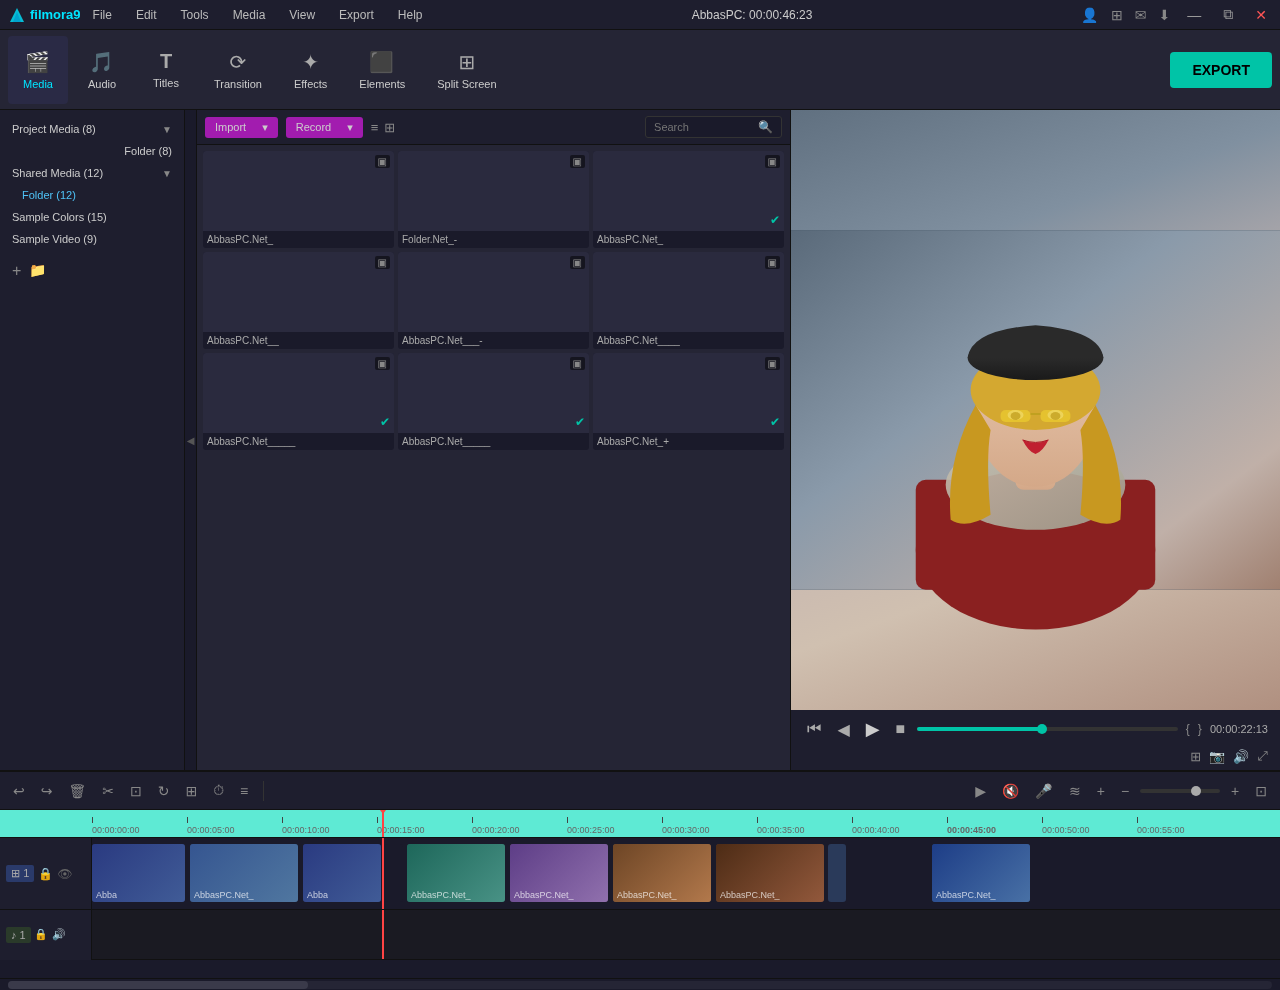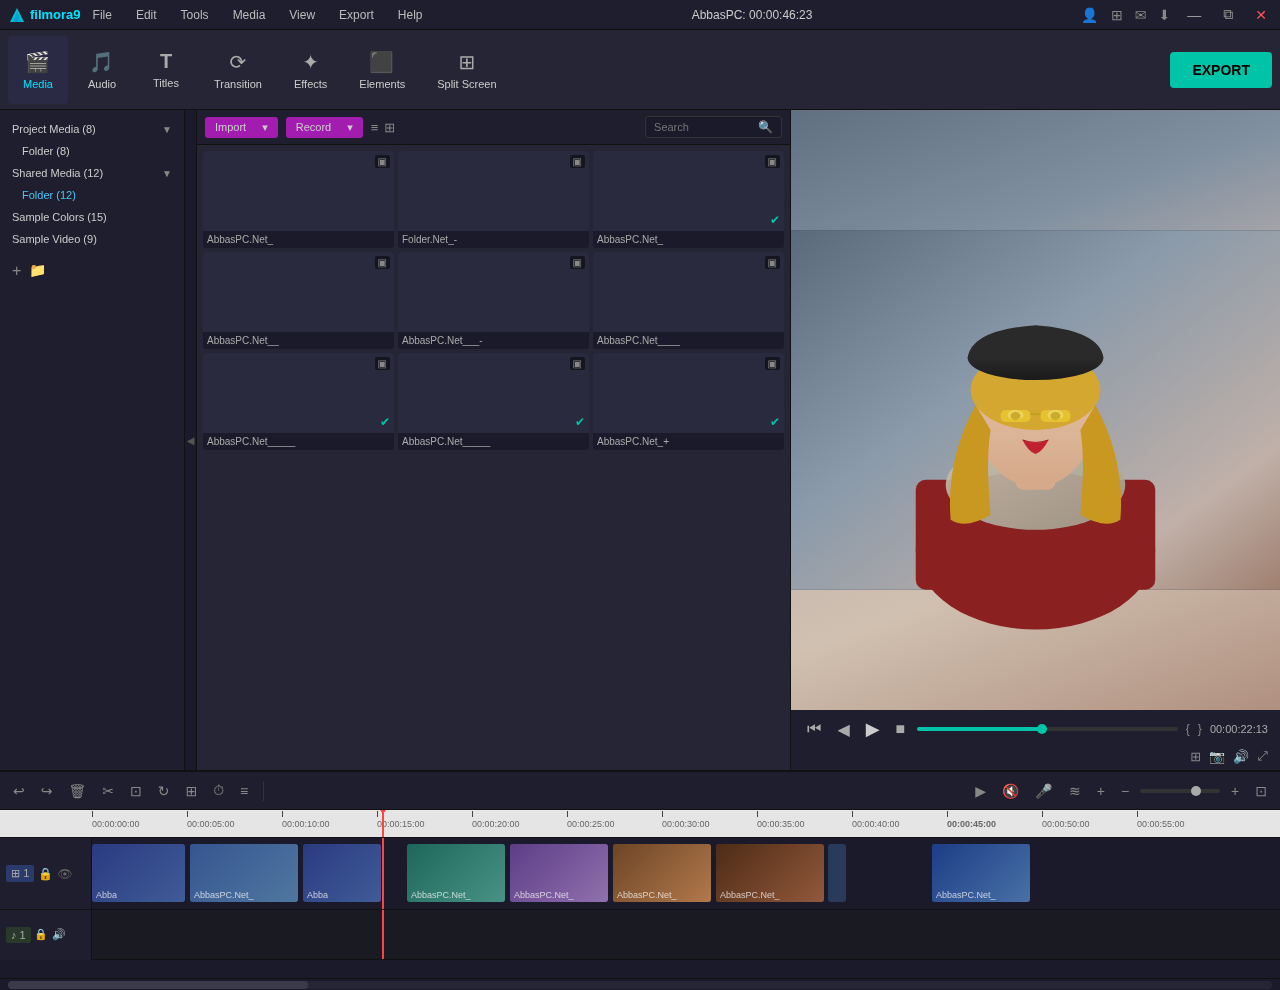--- a/index.html
+++ b/index.html
@@ -332,24 +332,24 @@
       left: 70%;
       transform: translate(-50%, -50%);
       width: 10px;
       height: 10px;
       background: #aaa;
       border-radius: 50%;
     }
 
     #timeline-ruler {
       height: 28px;
-      background: #e5e5e5;
+      background: #5eead4;
       display: flex;
       align-items: flex-end;
-      padding-bottom: 8px;
+      padding-bottom: 2px;
       padding-left: 92px;
       border-bottom: 1px solid #111;
       position: relative;
       overflow: hidden;
     }
     .ruler-mark {
       display: flex;
       flex-direction: column;
       align-items: flex-start;
       font-size: 9px;
@@ -540,21 +540,21 @@
   <button class="export-btn">EXPORT</button>
 </div>
 
 <div id="main">
 
   <div id="sidebar">
     <div class="sidebar-item">
       <span class="name">Project Media (8)</span>
       <span class="arrow">▼</span>
     </div>
-    <div class="sidebar-item" style="padding-left:22px;">
+    <div class="sidebar-item" style="padding-left:16px;justify-content:flex-end;">
       <span class="name">Folder (8)</span>
     </div>
     <div class="sidebar-item">
       <span class="name">Shared Media (12)</span>
       <span class="arrow">▼</span>
     </div>
     <div class="sidebar-item" style="padding-left:22px;">
       <span class="name blue">Folder (12)</span>
     </div>
     <div class="sidebar-item">

